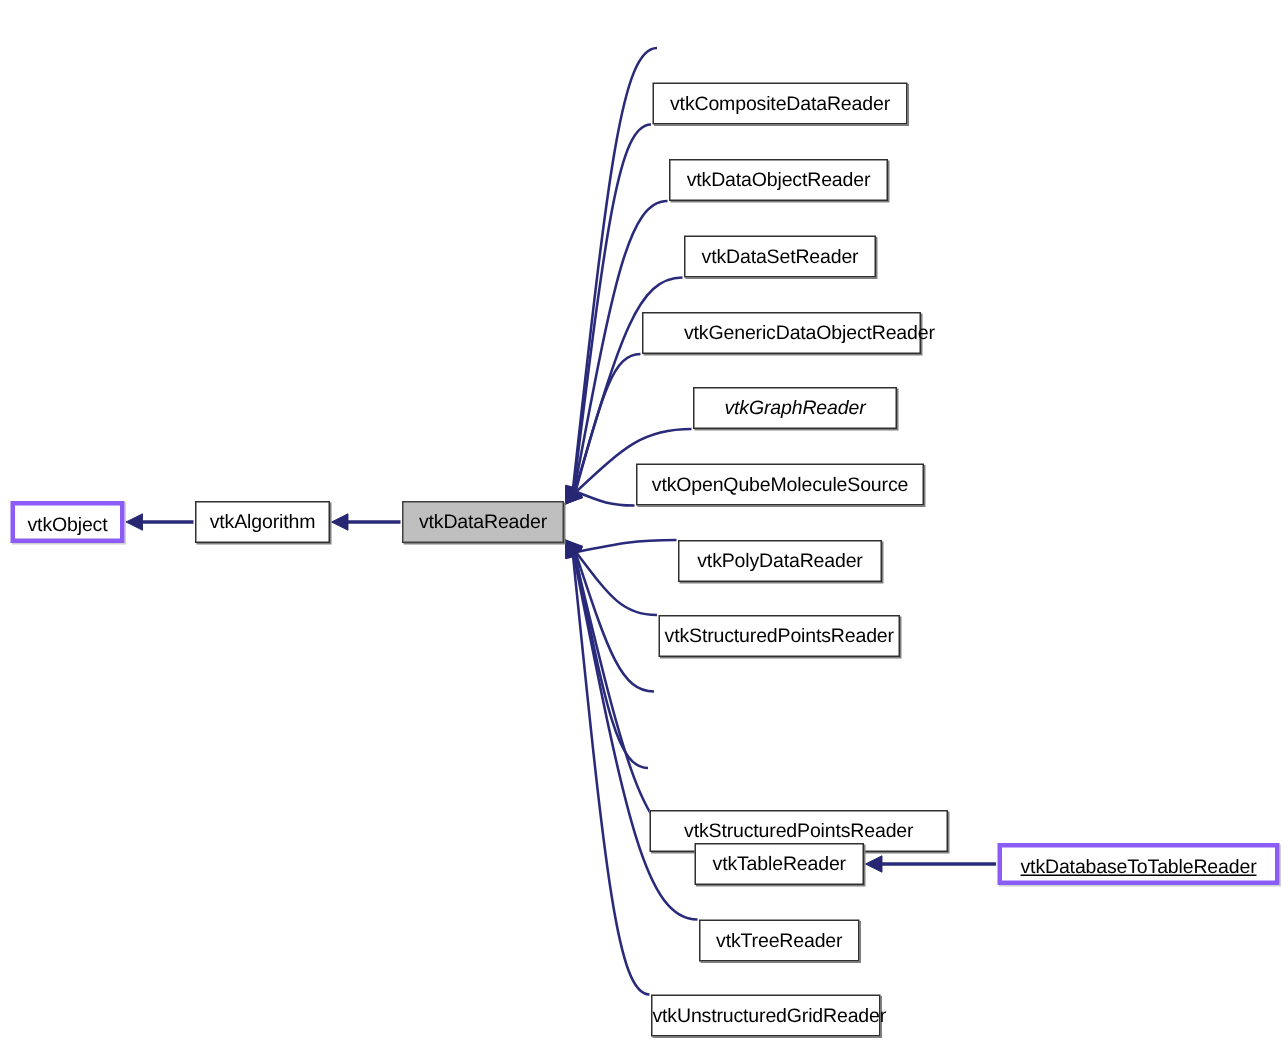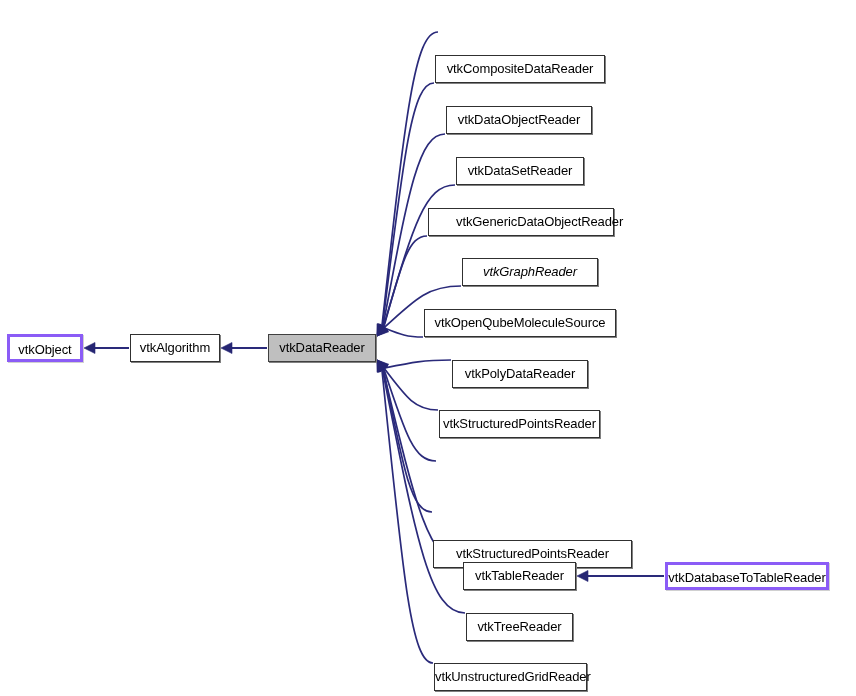--- a/index.html
+++ b/index.html
@@ -101,14 +101,14 @@
     <div class="node plain" style="left: 456px; top: 157px; width: 128px;"><span>vtkDataSetReader</span></div>
     <div class="node plain" style="left: 428px; top: 208px; width: 186px; padding-left: 27px;"><span>vtkGenericDataObjectReader</span></div>
     <div class="node plain" style="left: 462px; top: 258px; width: 136px; font-style: italic;"><span>vtkGraphReader</span></div>
     <div class="node plain" style="left: 424px; top: 309px; width: 192px;"><span>vtkOpenQubeMoleculeSource</span></div>
     <div class="node plain" style="left: 452px; top: 360px; width: 136px;"><span>vtkPolyDataReader</span></div>
     <div class="node plain" style="left: 439px; top: 410px; width: 161px;"><span>vtkStructuredPointsReader</span></div>
     <div class="node plain" style="left: 433px; top: 540px; width: 199px;"><span>vtkStructuredPointsReader</span></div>
     <div class="node plain" style="left: 466px; top: 613px; width: 107px;"><span>vtkTreeReader</span></div>
     <div class="node plain" style="left: 463px; top: 562px; width: 113px;"><span>vtkTableReader</span></div>
     <div class="node plain" style="left: 434px; top: 663px; width: 153px;"><span>vtkUnstructuredGridReader</span></div>
-    <div class="node red" style="left: 665px; top: 562px; width: 164px;"><span>vtkDatabaseToTableReader</span></div>
+    <div class="node red" style="left: 665px; top: 562px; width: 188px; text-decoration: underline;"><span>vtkDatabaseToTableReader</span></div>
   </div>
 
 </body></html>

